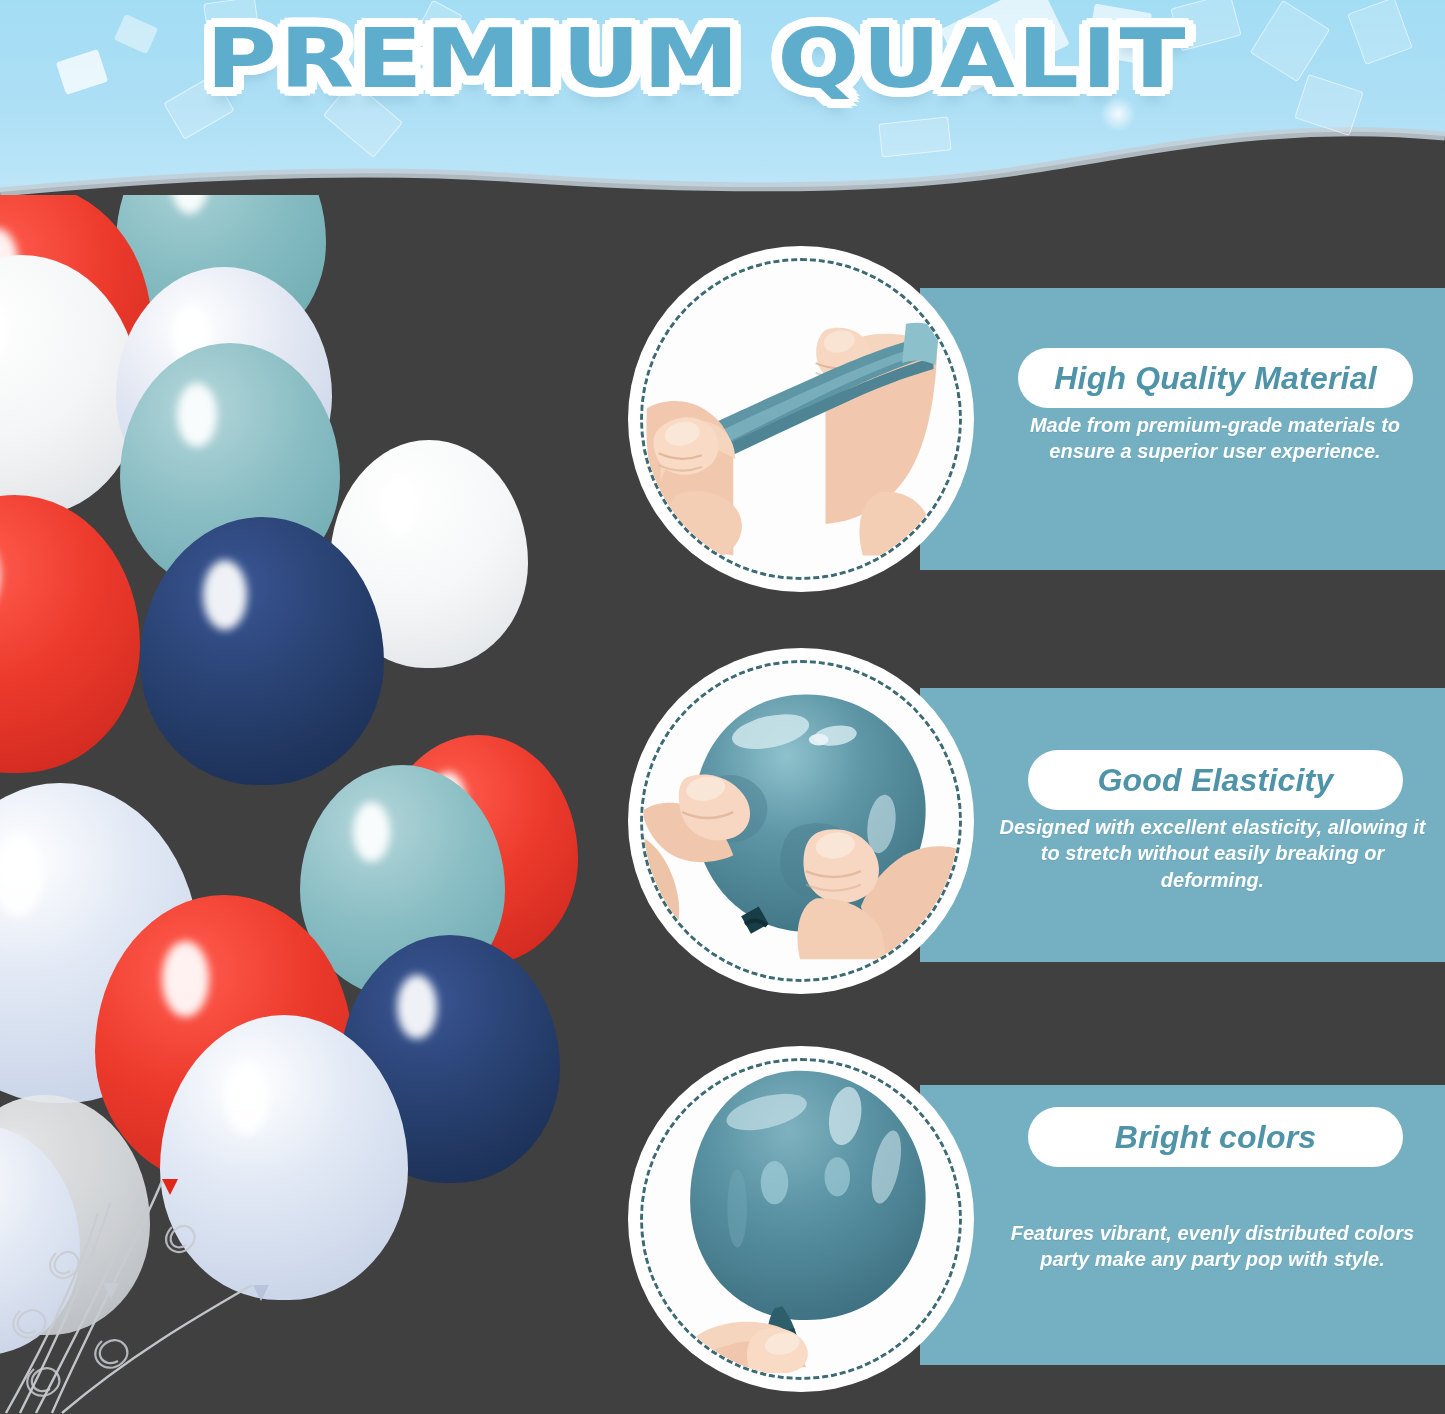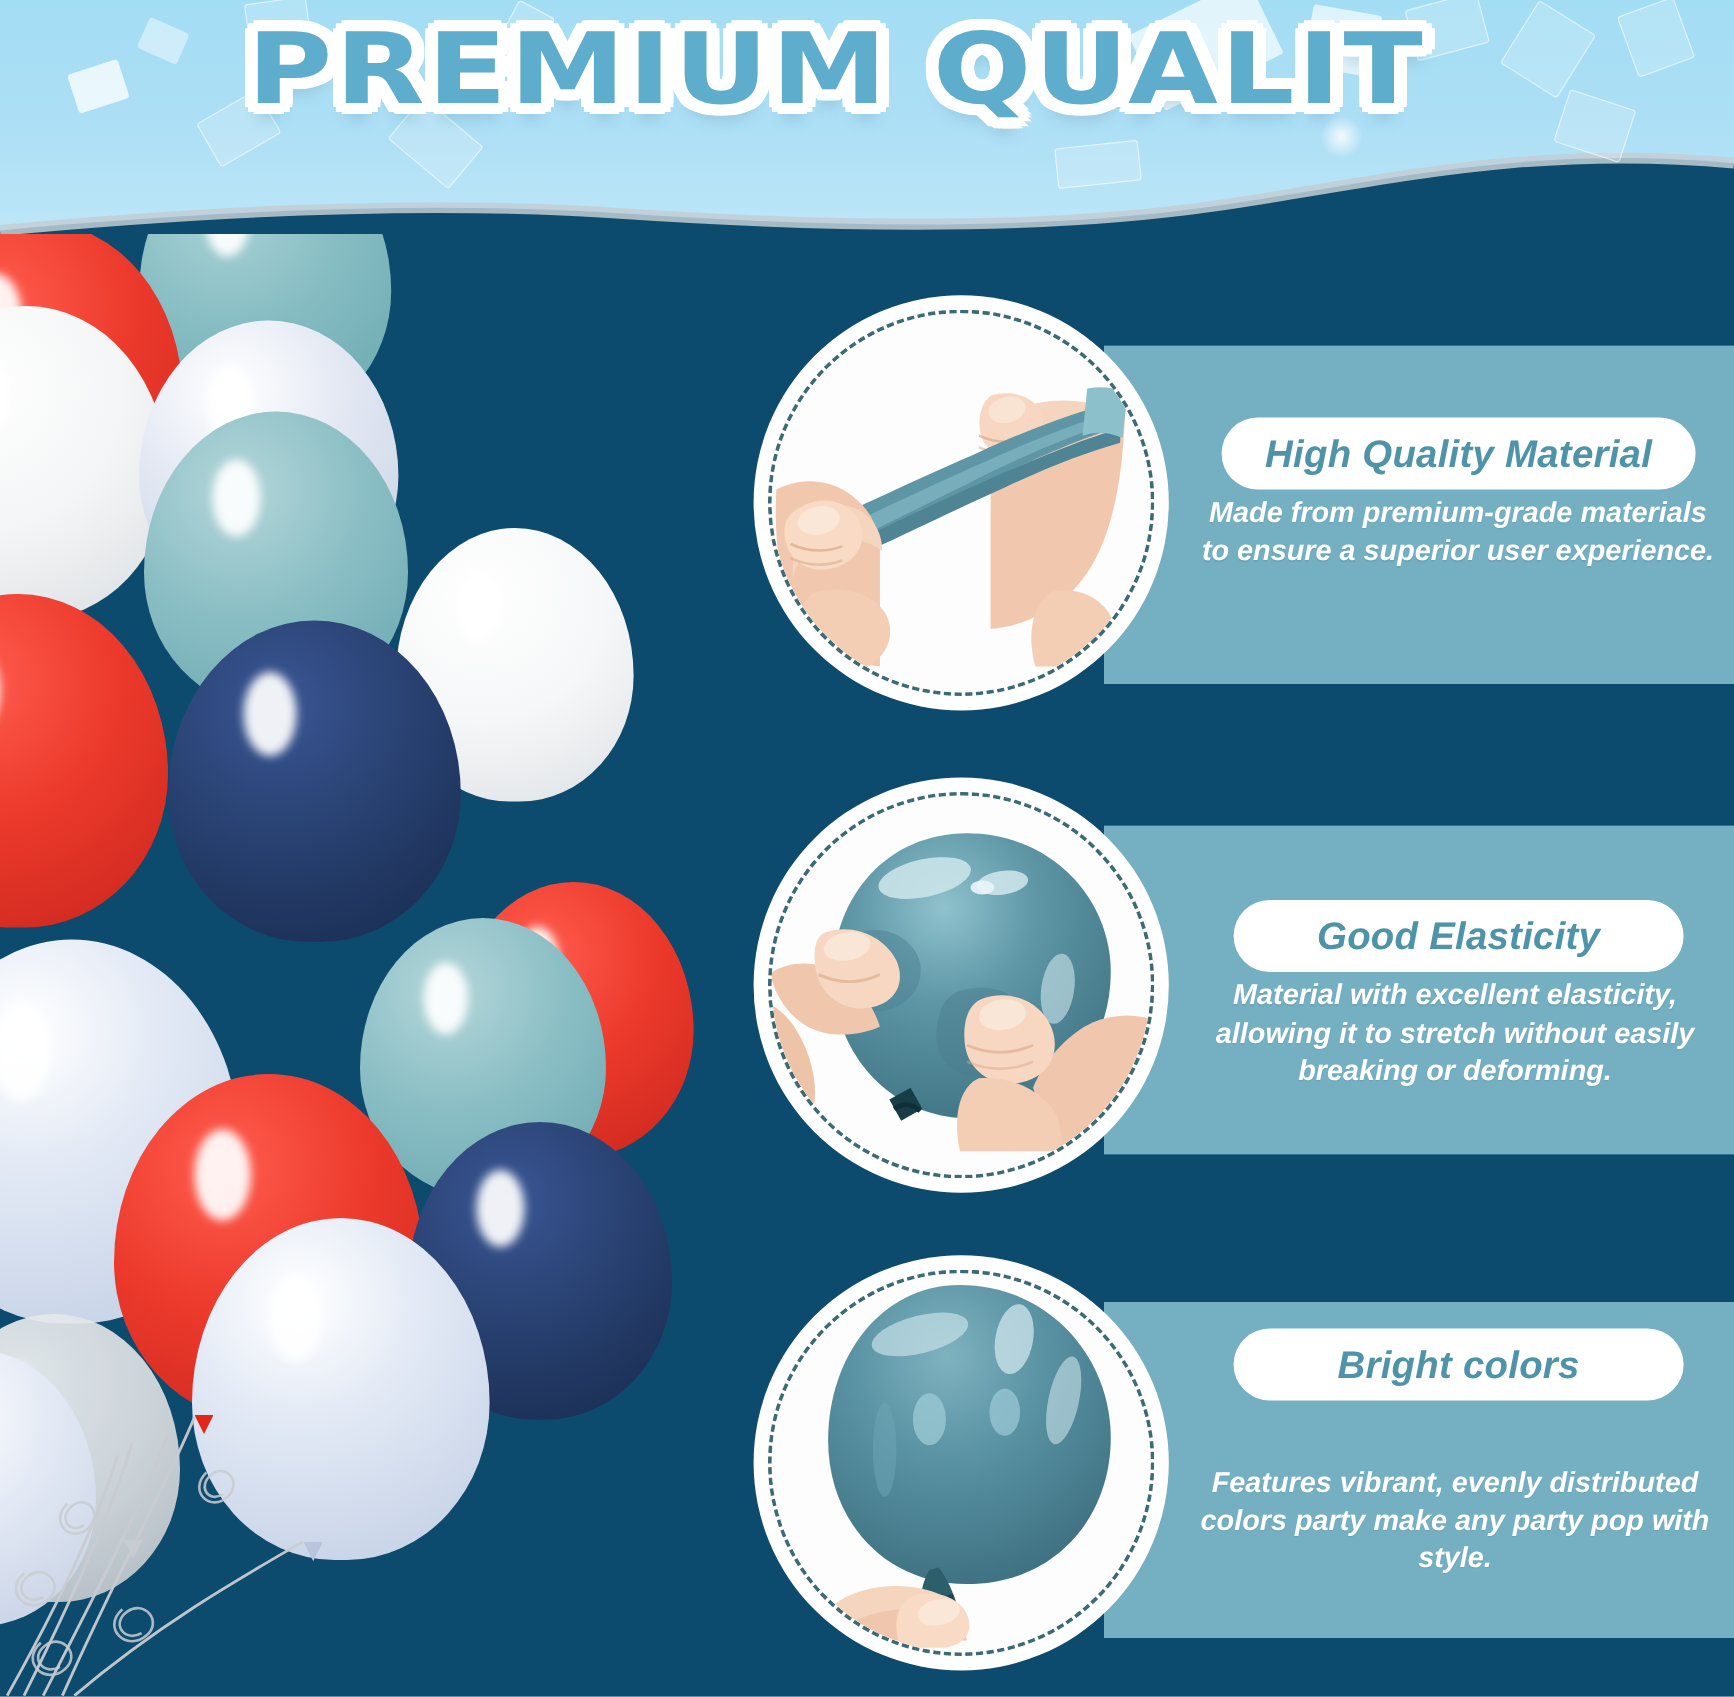--- a/index.html
+++ b/index.html
@@ -2,21 +2,21 @@
 <html><head>
 <meta charset="utf-8">
 <style>
   * { margin:0; padding:0; box-sizing:border-box; }
   html, body {
     width:1445px; height:1414px;
     background:#ffffff;
     font-family:"Liberation Sans", sans-serif;
     overflow:hidden;
   }
-  .page { position:relative; width:1445px; height:1414px; background:#0c4a6e; overflow:hidden; }
+  .page { position:relative; width:1445px; height:1414px; background:#404040; overflow:hidden; }
 
   
   .header {
     position:absolute; left:0; top:0; width:1445px; height:200px;
     overflow:hidden;
   }
   .header-bg {
     position:absolute; left:0; top:0; width:1445px; height:200px;
   }
   .confetti { position:absolute; background:rgba(255,255,255,.75); border-radius:3px; }
@@ -78,21 +78,21 @@
   .pill {
     position:absolute; background:#ffffff; border-radius:60px;
     display:flex; align-items:center; justify-content:center;
     height:60px;
   }
   .pill span {
     font-size:32px; font-weight:bold; color:#4e93a8;
     letter-spacing:.2px; white-space:nowrap;
   }
   .body-text {
-    position:absolute; color:#ffffff; font-size:24px; font-weight:bold;
+    position:absolute; color:#ffffff; font-size:20px; font-weight:bold;
     line-height:1.32; text-align:center;
     text-shadow:0 1px 1px rgba(0,0,0,.07);
   }
 </style>
 </head>
 <body>
 
 <div class="page">
 
   <div class="header">
@@ -259,21 +259,21 @@
           <path d="M166,212 q28,12 56,0" stroke="#d7a78a" stroke-width="2.4" fill="none" opacity=".6"></path>
           <path d="M166,226 q28,12 56,0" stroke="#d7a78a" stroke-width="2.2" fill="none" opacity=".45"></path>
           <path d="M176,240 C206,238 234,252 244,276 L248,302 L160,302 C154,276 158,248 176,240 Z" fill="#f3cdb4"></path>
         </svg>
       </div>
     </div>
 
     <div class="pill" style="left:1028px; top:750px; width:375px;">
       <span>Good Elasticity</span>
     </div>
-    <div class="body-text" style="left:990px; top:814px; width:445px;">Material with excellent elasticity, allowing it to stretch without easily breaking or deforming.</div>
+    <div class="body-text" style="left:990px; top:814px; width:445px;">Designed with excellent elasticity, allowing it to stretch without easily breaking or deforming.</div>
   </div>
 
   <div class="feature" style="left:0; top:0; width:1445px; height:1414px; pointer-events:none;">
 
     <div class="feature-band" style="top:1085px; height:280px; width:525px;"></div>
 
     <div class="circle-photo" style="left:640px; top:1058px; width:322px; height:322px;">
       <div class="circle-inner">
         <svg viewBox="0 0 322 322" style="position:absolute; inset:0; width:100%; height:100%;">
           <rect width="322" height="322" fill="#fdfdfd"></rect>

